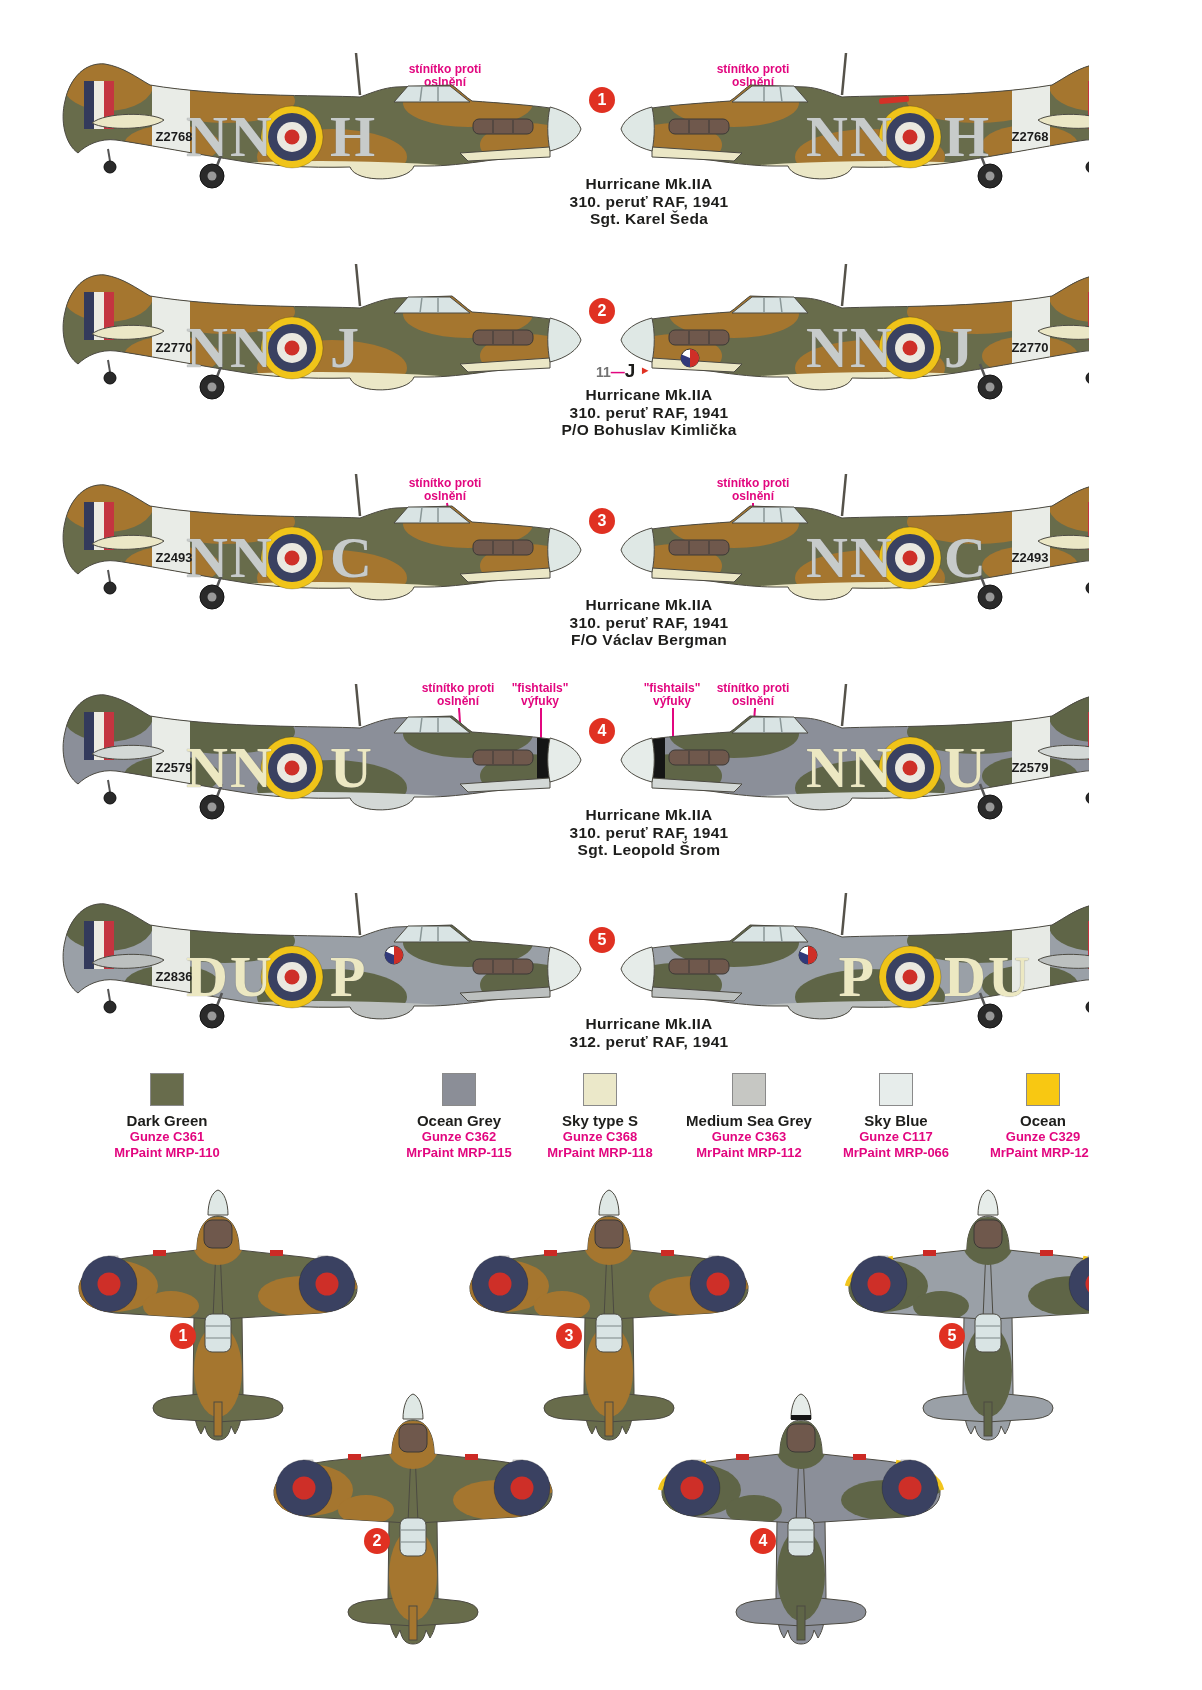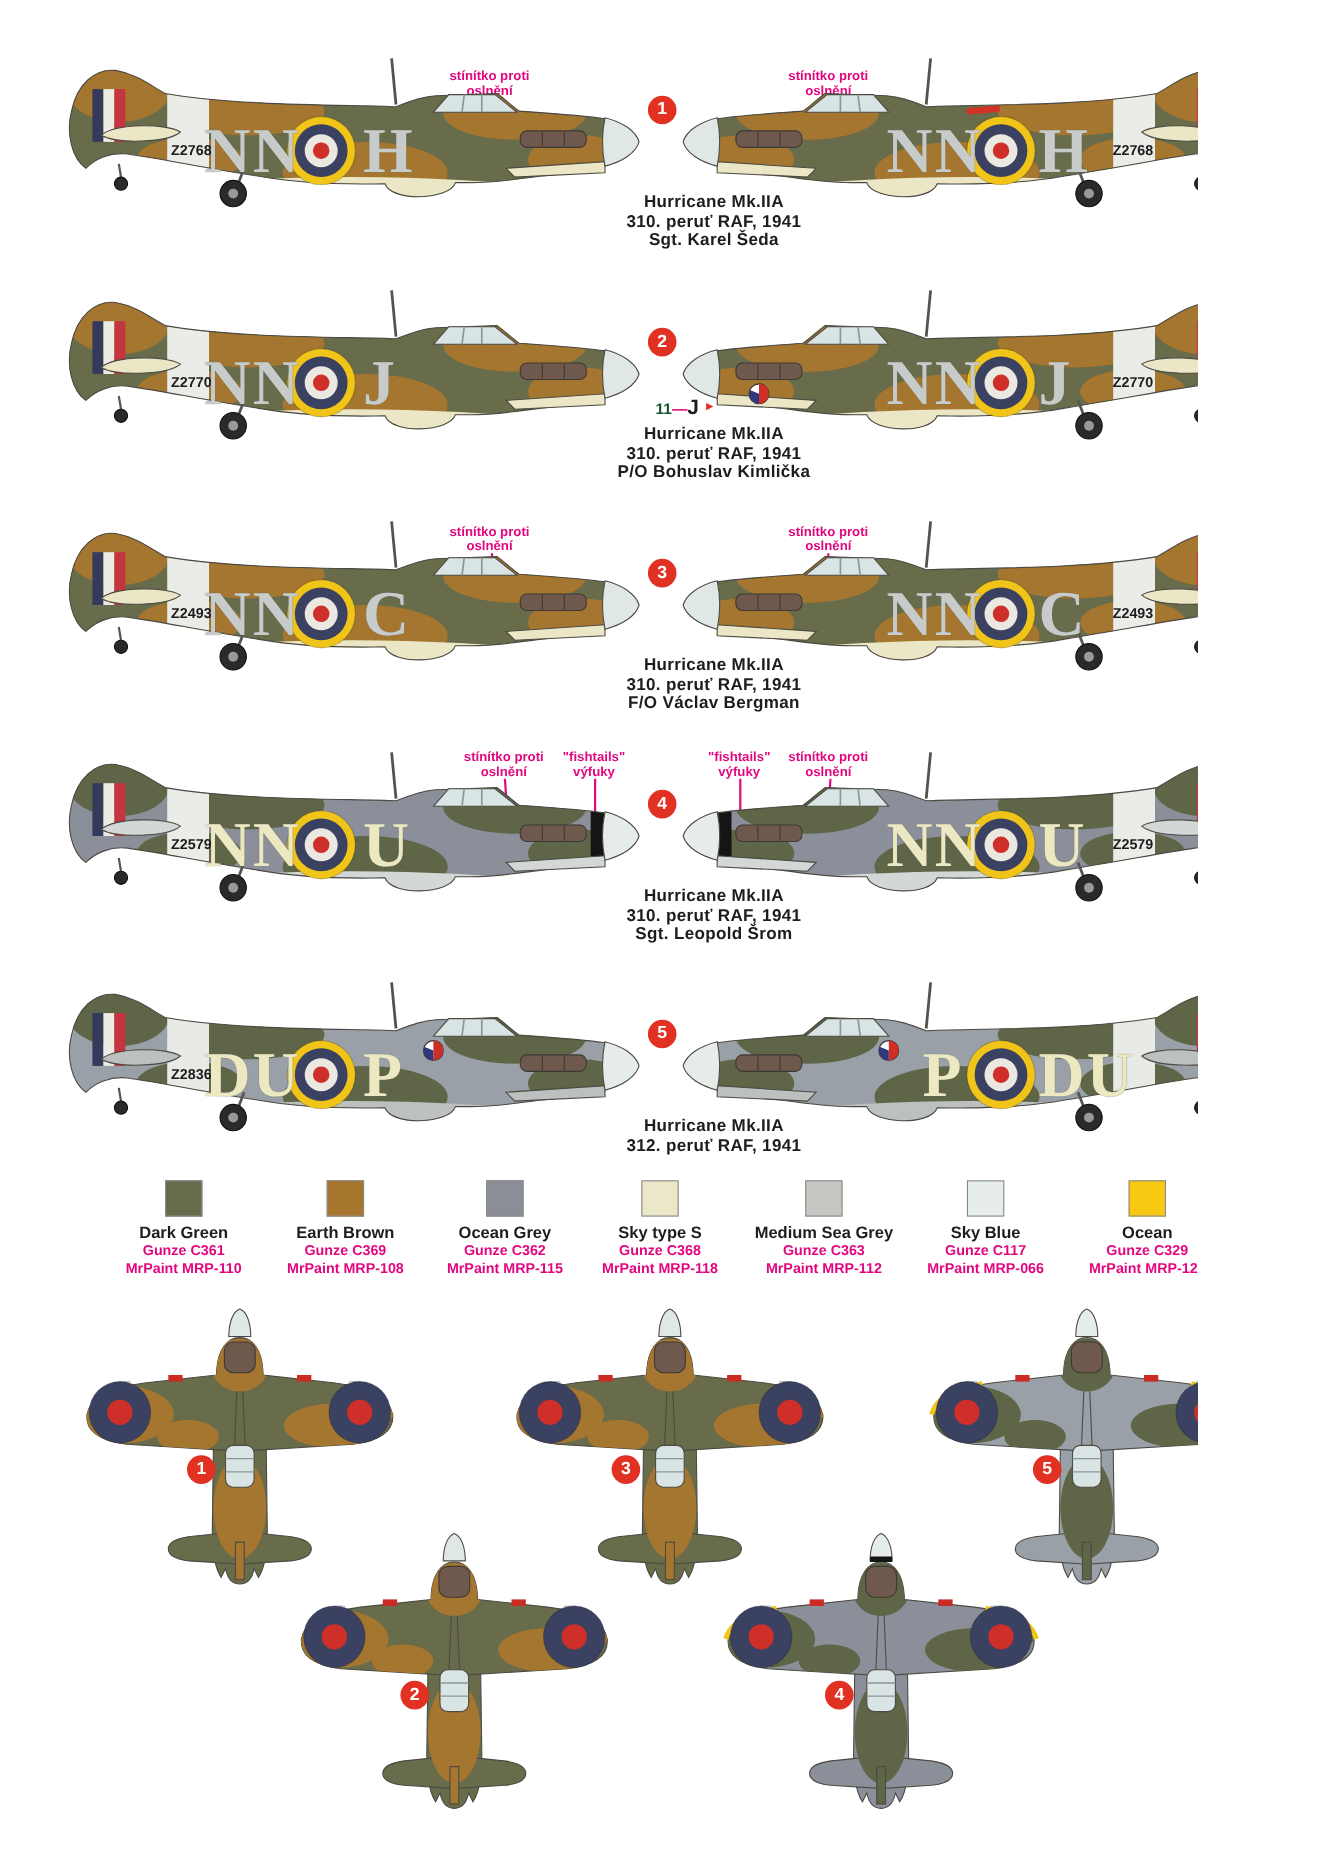--- a/index.html
+++ b/index.html
@@ -35,21 +35,21 @@
   .num-badge{position:absolute;width:26px;height:26px;border-radius:50%;background:#e03122;
              color:#ffffff;font-weight:bold;font-size:16px;line-height:26px;text-align:center;}
   .prow .num-badge{left:589px;top:42px;}
   .caption{position:absolute;left:0;width:100%;top:130px;text-align:center;color:#1d1d1b;
            font-weight:bold;font-size:15.5px;line-height:17.5px;letter-spacing:.3px;padding-left:48px;}
   .ann{position:absolute;width:112px;margin-left:-56px;text-align:center;color:#e2067f;
        font-weight:bold;font-size:12px;line-height:13px;}
   .ann-fish{width:86px;margin-left:-43px;}
   .leader{position:absolute;width:1.5px;background:#e2067f;transform-origin:top center;}
   .label11j{position:absolute;font-weight:bold;white-space:nowrap;}
-  .label11j .num{color:#14532d;font-size:14px;text-align:right;}
+  .label11j .num{color:#737373;font-size:14px;text-align:right;}
   .label11j .dash{color:#e2067f;font-size:14px;}
   .label11j .ltr{color:#1d1d1b;font-size:19px;}
   .label11j .arr{color:#e03122;font-size:11px;vertical-align:3px;}
   .mini{position:absolute;}
   .red-emblem{position:absolute;width:30px;height:6px;background:#d43227;border-radius:2px;
               transform:rotate(-5deg);}
   
   .legend{position:absolute;top:1073px;left:0;width:1202px;height:100px;}
   .leg-col{position:absolute;top:0;width:160px;text-align:center;}
   .swatch{width:32px;height:31px;margin:0 auto;border:1px solid #8a8a8a;}
@@ -324,26 +324,20 @@
     </div>
   </div>
 
   <div class="legend">
     <div class="leg-col" style="left:87px">
       <div class="swatch" style="background: rgb(104, 108, 76);"></div>
       <div class="leg-name">Dark Green</div>
       <div class="leg-line">Gunze C361</div>
       <div class="leg-line">MrPaint MRP-110</div>
     </div>
-    <div class="leg-col" style="left:234px">
-      <div class="swatch" style="background: rgb(167, 118, 46);"></div>
-      <div class="leg-name">Earth Brown</div>
-      <div class="leg-line">Gunze C369</div>
-      <div class="leg-line">MrPaint MRP-108</div>
-    </div>
     <div class="leg-col" style="left:379px">
       <div class="swatch" style="background: rgb(139, 142, 151);"></div>
       <div class="leg-name">Ocean Grey</div>
       <div class="leg-line">Gunze C362</div>
       <div class="leg-line">MrPaint MRP-115</div>
     </div>
     <div class="leg-col" style="left:520px">
       <div class="swatch" style="background: rgb(235, 232, 201);"></div>
       <div class="leg-name">Sky type S</div>
       <div class="leg-line">Gunze C368</div>

